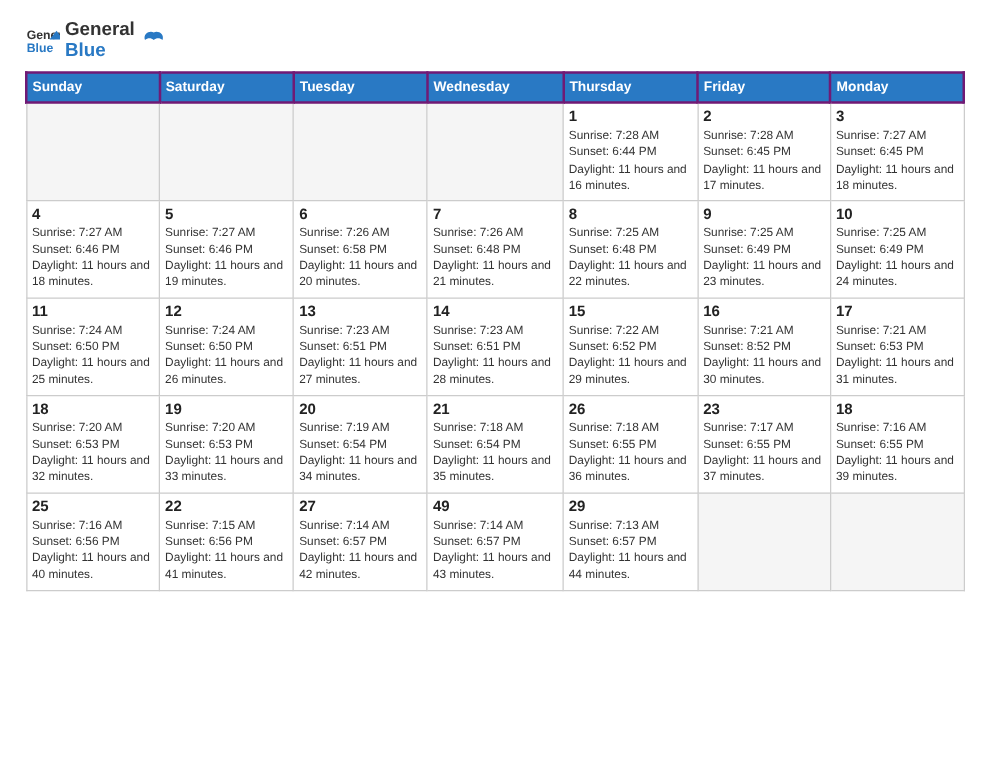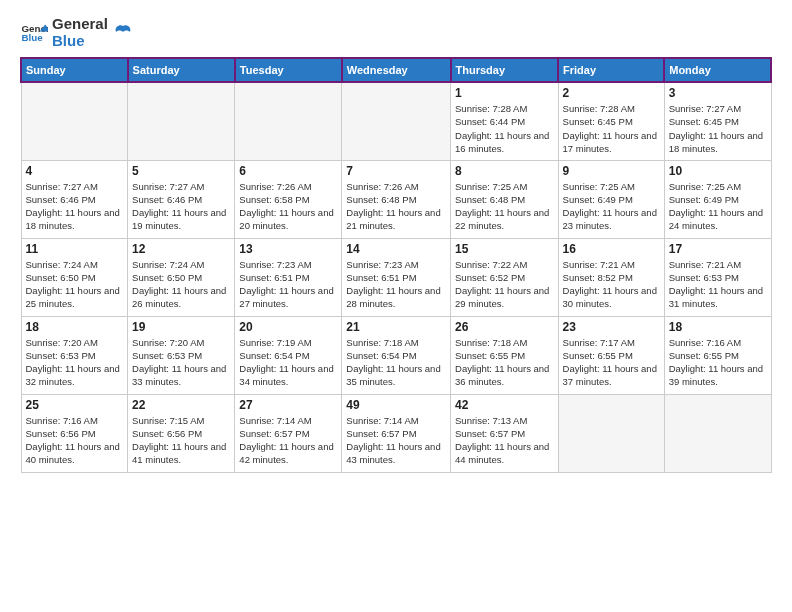--- a/index.html
+++ b/index.html
@@ -326,21 +326,21 @@
 and 42 minutes.</div>
           </td>
           <td>
             <span class="day-num">49</span>
             <div class="day-info">Sunrise: 7:14 AM
 Sunset: 6:57 PM
 Daylight: 11 hours
 and 43 minutes.</div>
           </td>
           <td>
-            <span class="day-num">42</span>
+            <span class="day-num">29</span>
             <div class="day-info">Sunrise: 7:13 AM
 Sunset: 6:57 PM
 Daylight: 11 hours
 and 44 minutes.</div>
           </td>
           <td class="empty-cell"></td>
           <td class="empty-cell"></td>
         </tr>
       </tbody>
   </table>

